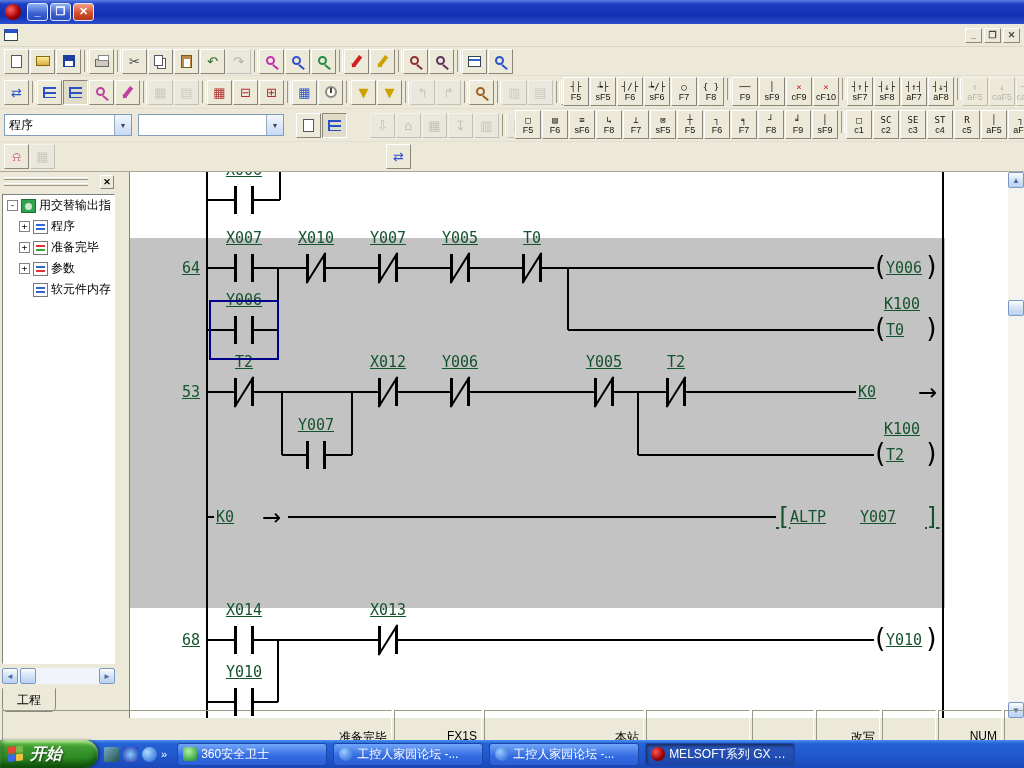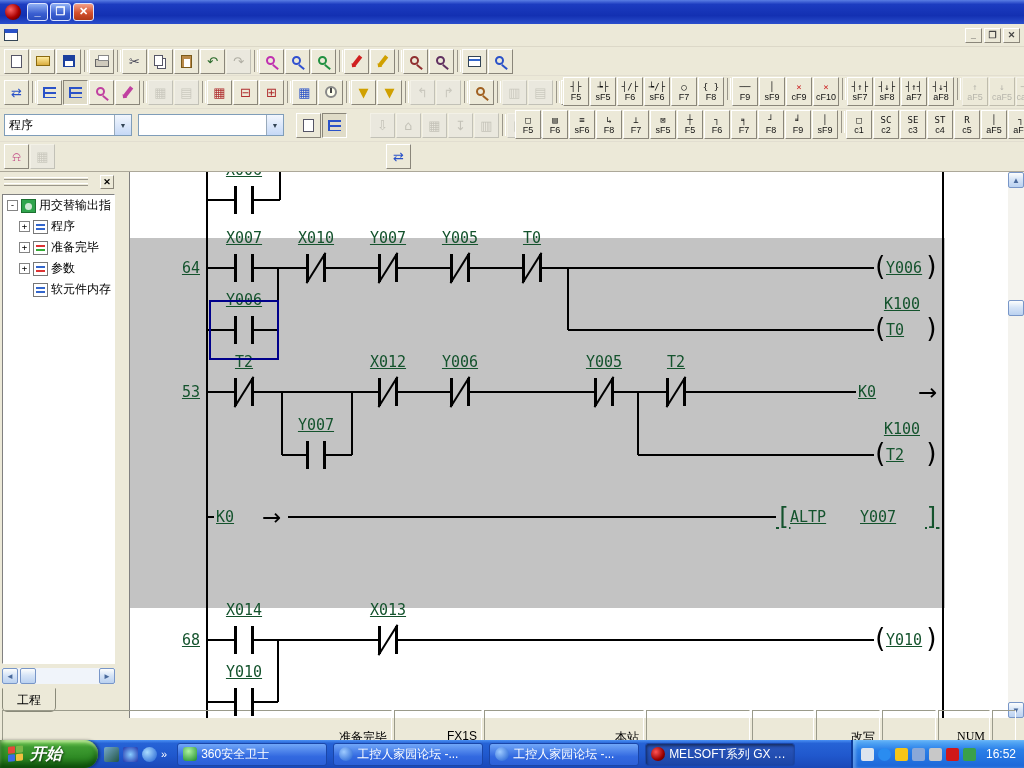--- a/index.html
+++ b/index.html
@@ -753,21 +753,21 @@
 </div>
 
 <div id="status" class="abs">
     <div class="sfield" style="width: 390px;">准备完毕</div>
     <div class="sfield" style="width: 88px;">FX1S</div>
     <div class="sfield" style="width: 160px;">本站</div>
     <div class="sfield" style="width: 104px;"></div>
     <div class="sfield" style="width: 62px;"></div>
     <div class="sfield" style="width: 64px;">改写</div>
     <div class="sfield" style="width: 54px;"></div>
-    <div class="sfield" style="width: 52px; font-family: Liberation Serif, serif;">NUM</div>
+    <div class="sfield" style="width: 64px;">NUM</div>
     <div class="sfield" style="width: 24px;"></div>
   </div>
 
 <div id="taskbar" class="abs">
   <div id="start">
     <span id="flag">
       <i style="background:#e34a3a"></i>
         <i style="background:#7ab648"></i>
       <i style="background:#3a6ae8"></i>
         <i style="background:#f0c040"></i>
@@ -791,25 +791,13 @@
       </div>
       <div class="task">
         <div class="tic" style="background: radial-gradient(circle at 35% 35%, rgb(158, 203, 255), rgb(26, 90, 208)); border-radius: 50%;"></div>
         <div style="overflow: hidden; text-overflow: ellipsis;">工控人家园论坛 -...</div>
       </div>
       <div class="task active">
         <div class="tic" style="background: radial-gradient(circle at 35% 35%, rgb(255, 85, 85), rgb(153, 0, 0) 60%, rgb(51, 0, 0)); border-radius: 50%;"></div>
         <div style="overflow: hidden; text-overflow: ellipsis;">MELSOFT系列 GX D...</div>
       </div>
     </div>
-  <div id="tray">
-    <span id="trayicons" style="display:flex;gap:4px">
-        <div class="tri" style="background: rgb(221, 228, 238);"></div>
-        <div class="tri" style="background: rgb(42, 140, 240); border-radius: 50%;"></div>
-        <div class="tri" style="background: rgb(245, 197, 24);"></div>
-        <div class="tri" style="background: rgb(138, 168, 216);"></div>
-        <div class="tri" style="background: rgb(200, 200, 200);"></div>
-        <div class="tri" style="background: rgb(208, 24, 24);"></div>
-        <div class="tri" style="background: rgb(58, 160, 74);"></div>
-      </span>
-    <span id="ttime">16:52</span>
-  </div>
 </div>
 
 </body></html>

